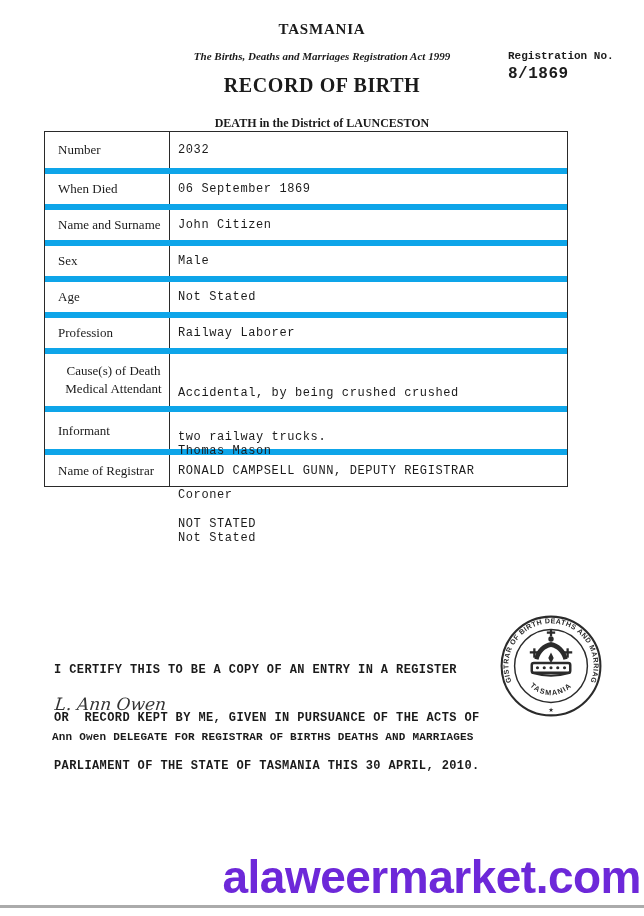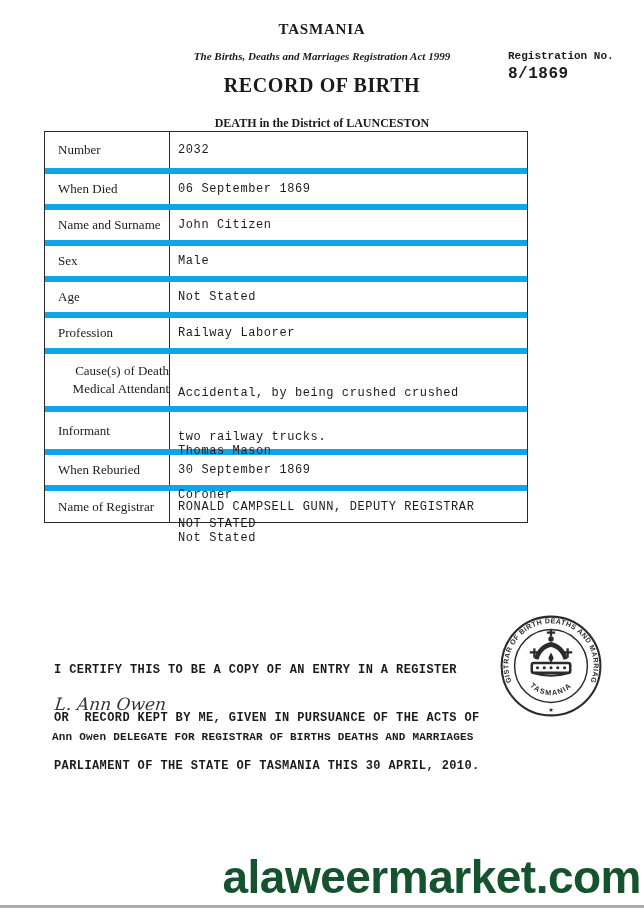--- a/index.html
+++ b/index.html
@@ -12,27 +12,27 @@
   
   .state{top:21px;font-size:15px;font-weight:bold;letter-spacing:0.8px;}
   .act{top:50px;font-size:11px;font-weight:bold;font-style:italic;}
   .title{top:74px;font-size:20px;font-weight:bold;letter-spacing:0.6px;}
   .district{top:116px;font-size:12px;font-weight:bold;}
   .regblock{top:50px;left:508px;width:124px;text-align:left;font-family:Liberation Mono, monospace;}
   .reg-label{font-size:11px;font-weight:bold;}
   .reg-no{font-size:16px;font-weight:bold;margin-top:3px;letter-spacing:0.5px;}
 
   
-  .table{left:44px;top:131px;width:484px;border:1px solid #2a2a2a;box-sizing:border-box;}
+  .table{left:44px;top:131px;width:524px;border:1px solid #2a2a2a;box-sizing:border-box;}
   .row{display:flex;box-sizing:border-box;}
   .row + .row{border-top:6px solid #0ea5e9;}
   .h36{height:36px;} .h58{height:58px;} .h43{height:43px;} .h37{height:37px;}
   .lbl{width:125px;flex:0 0 125px;border-right:1px solid #2a2a2a;box-sizing:border-box;
        font-size:13px;display:flex;align-items:center;padding-left:13px;}
-  .lbl.two{flex-direction:column;align-items:flex-end;justify-content:space-between;
+  .lbl.two{flex-direction:column;align-items:center;justify-content:space-between;
        padding-top:9px;padding-bottom:9px;}
   .val{flex:1;display:flex;align-items:center;padding-left:8px;font-size:12px;
        letter-spacing:0.6px;white-space:pre;}
   .val.lines{display:block;padding-top:3px;line-height:14.5px;}
   .val.lines span{display:block;min-height:14.5px;}
 
   
   .cert{left:54px;top:630px;width:470px;font-size:12px;line-height:16px;
         font-weight:bold;letter-spacing:0.4px;white-space:pre;}
   .cert div{min-height:16px;}
@@ -105,24 +105,20 @@
       </div>
     </div>
     <div class="row h43">
       <div class="lbl">Informant</div>
       <div class="val mono lines">
         <span>Thomas Mason</span>
         <span>Coroner</span>
         <span>Not Stated</span>
       </div>
     </div>
-    <div class="row h36">
-      <div class="lbl">When Reburied</div>
-      <div class="val mono">30 September 1869</div>
-    </div>
     <div class="row h37">
       <div class="lbl">Name of Registrar</div>
       <div class="val mono">RONALD CAMPSELL GUNN, DEPUTY REGISTRAR</div>
     </div>
   </div>
 
   <div class="abs cert mono">
     <div>I CERTIFY THIS TO BE A COPY OF AN ENTRY IN A REGISTER</div>
     <div>OR  RECORD KEPT BY ME, GIVEN IN PURSUANCE OF THE ACTS OF</div>
     <div>PARLIAMENT OF THE STATE OF TASMANIA THIS 30 APRIL, 2010.</div>
@@ -153,16 +149,16 @@
       <rect x="31.5" y="47" width="37" height="9.5" rx="2" fill="none" stroke="#2b2b2b" stroke-width="2.4"></rect>
       <circle cx="37" cy="51.7" r="1.5"></circle>
       <circle cx="43.5" cy="51.7" r="1.5"></circle>
       <circle cx="50" cy="51.7" r="1.5"></circle>
       <circle cx="56.5" cy="51.7" r="1.5"></circle>
       <circle cx="63" cy="51.7" r="1.5"></circle>
       <path d="M31.5 56.5 Q50 62 68.5 56.5" fill="none" stroke="#2b2b2b" stroke-width="2"></path>
     </g>
   </svg>
 
-  <div class="abs watermark" style="color: #14532d;">alaweermarket.com</div>
+  <div class="abs watermark" style="color: #6d28d9;">alaweermarket.com</div>
   <div class="abs footline"></div>
 
 </div>
 
 </body></html>

